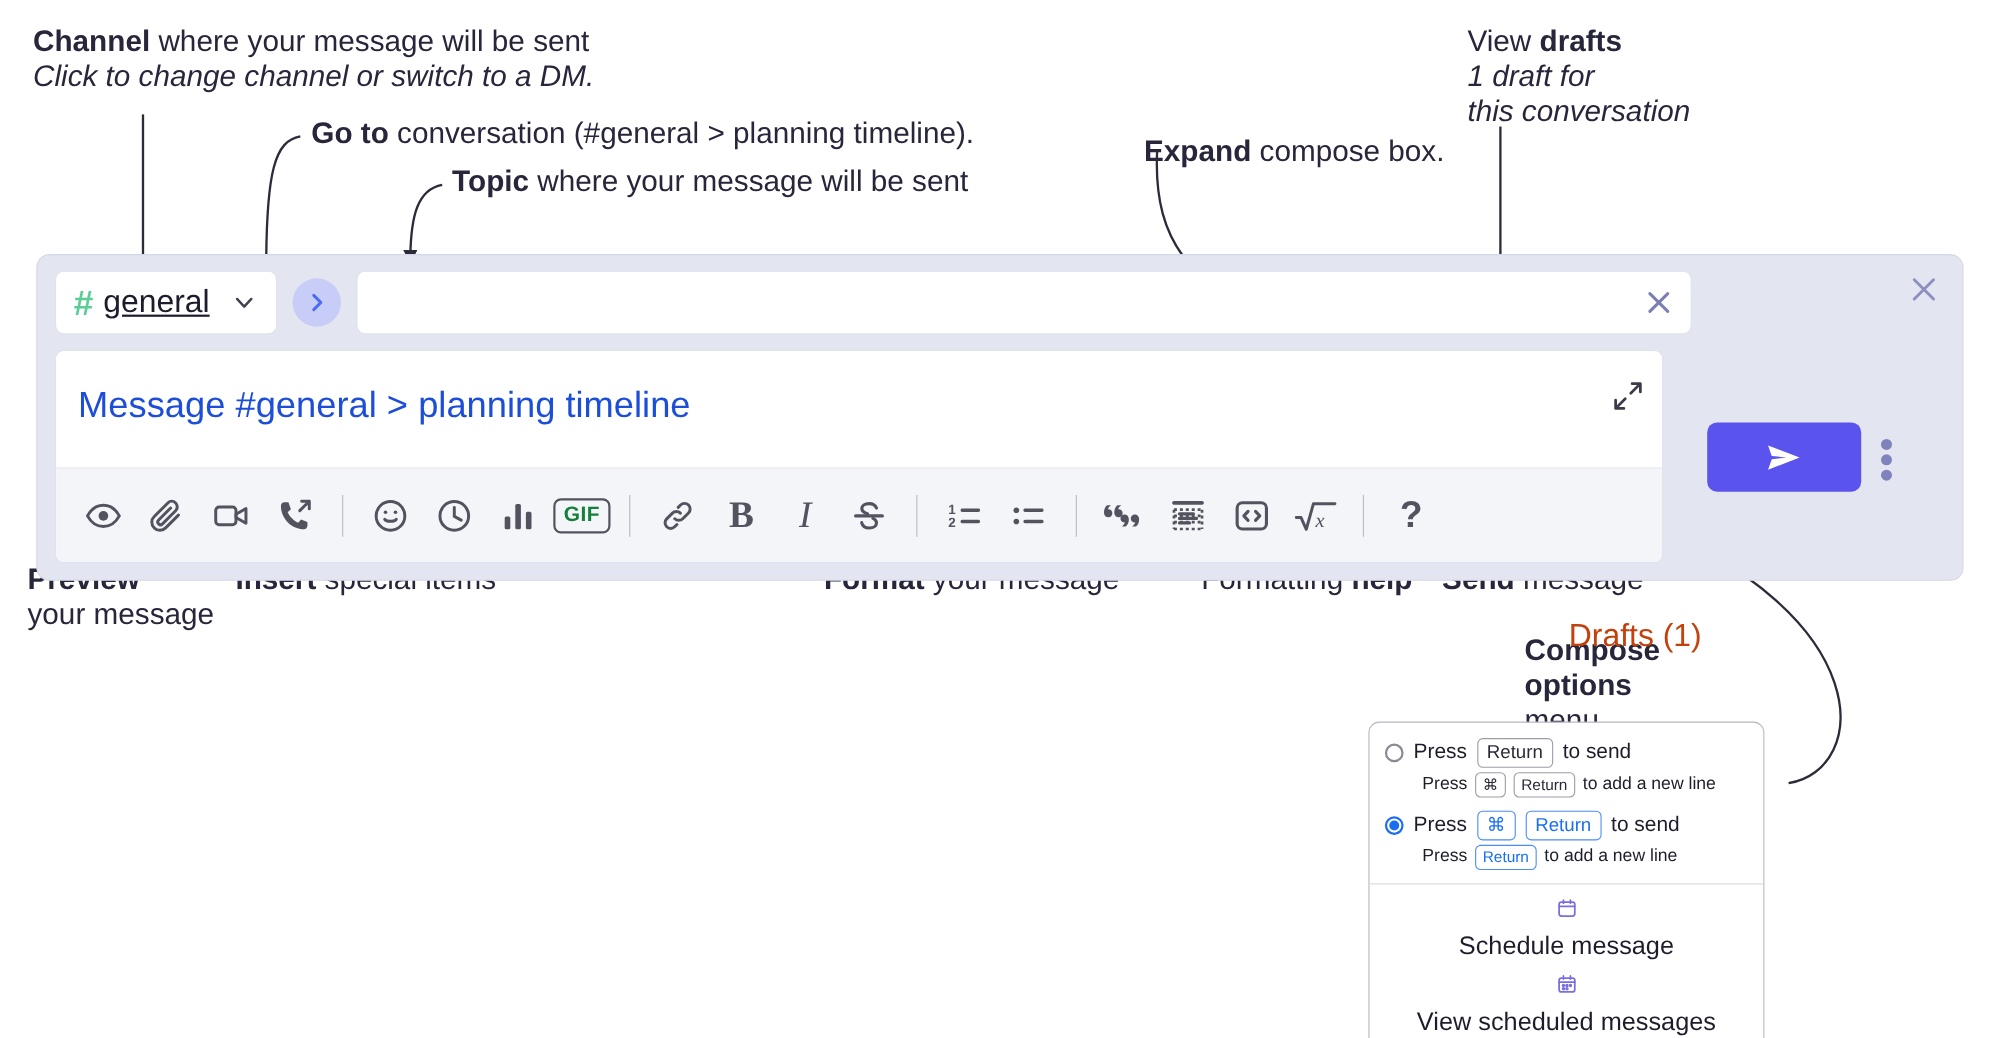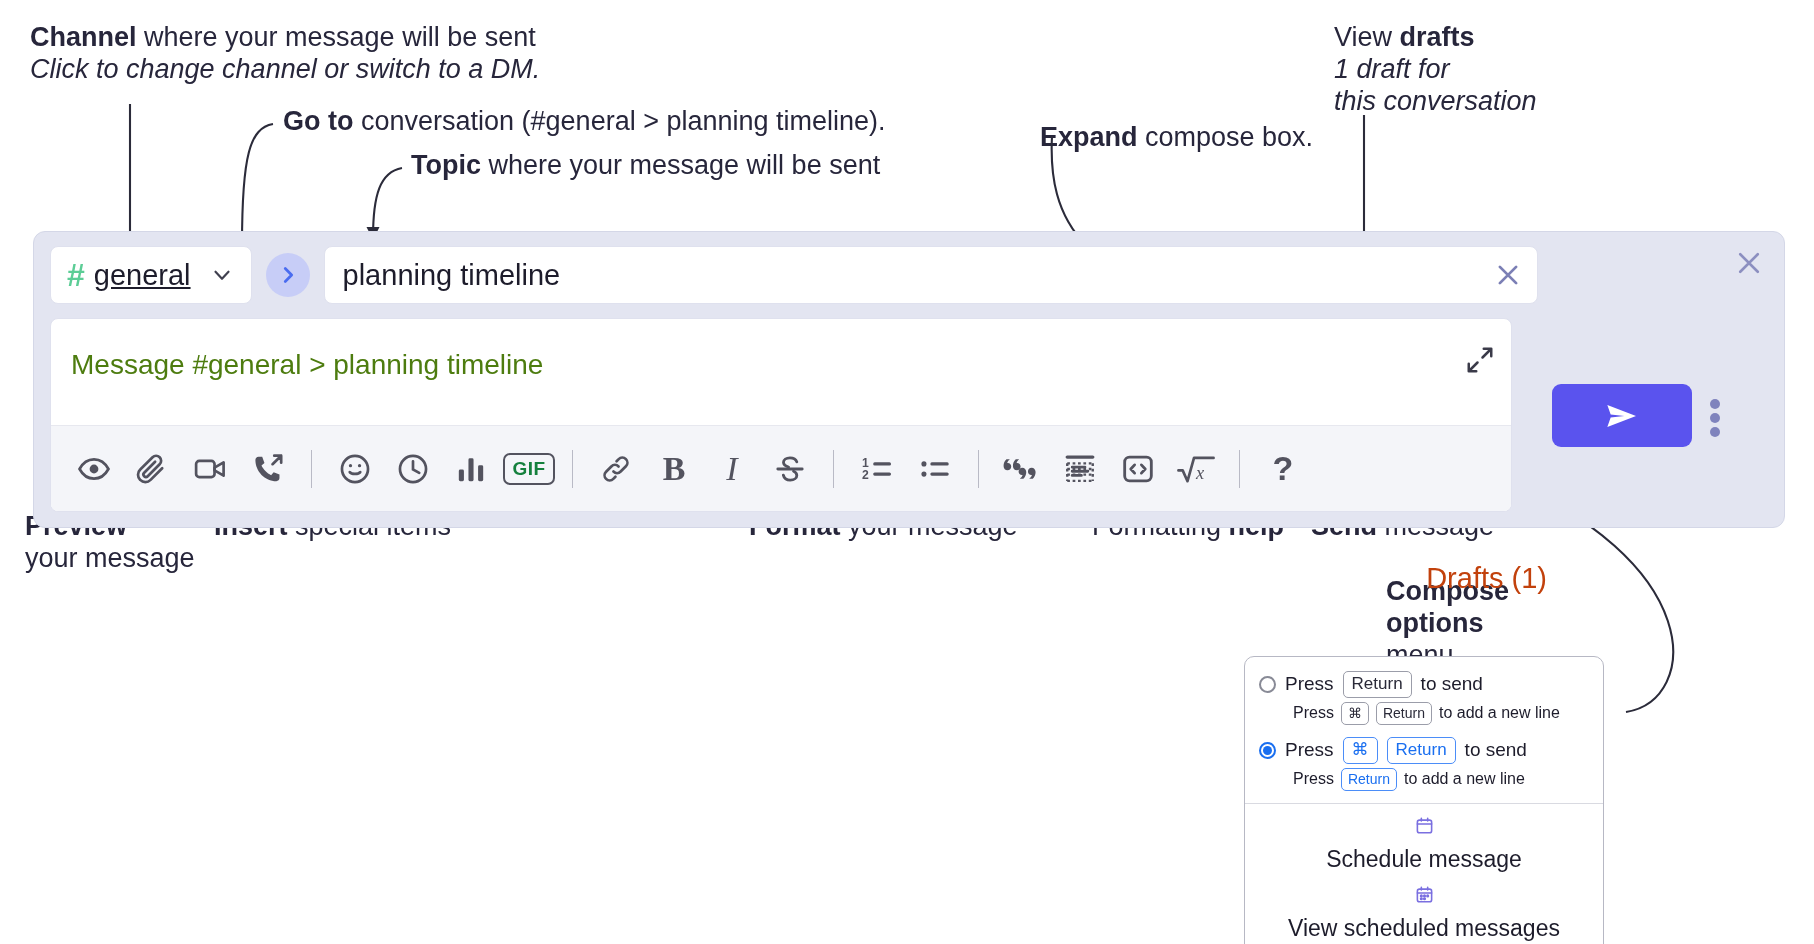--- a/index.html
+++ b/index.html
@@ -92,21 +92,21 @@
     position: absolute; left: 16px; top: 86px;
     width: 1462px; height: 194px;
     background: #fff;
     border: 1px solid #dfe1ee;
     border-radius: 8px;
     overflow: hidden;
   }
   #message-input-area { position: relative; height: 107px; }
   #message-placeholder {
     position: absolute; left: 20px; top: 30px;
-    font-size: 28px; color: #4d7c0f;
+    font-size: 33px; color: #1d4ed8;
   }
   #expand-btn {
     position: absolute; right: 16px; top: 26px;
     color: #3b3b49; display: flex;
   }
 
   
   #toolbar {
     position: absolute; left: 0; bottom: 0;
     width: 100%; height: 86px;
@@ -291,21 +291,20 @@
         </span>
       </div>
 
       <div id="goto-btn">
         <svg width="22" height="22" viewBox="0 0 24 24" fill="none" stroke="currentColor" stroke-width="3" stroke-linecap="round" stroke-linejoin="round">
             <path d="M9 5 L16 12 L9 19"></path>
           </svg>
       </div>
 
       <div id="topic-field">
-        <span id="topic-value">planning timeline</span>
         <span id="topic-clear">
           <svg width="30" height="30" viewBox="0 0 24 24" fill="none" stroke="currentColor" stroke-width="2.2" stroke-linecap="round">
               <path d="M5.5 5.5 L18.5 18.5 M18.5 5.5 L5.5 18.5"></path>
             </svg>
         </span>
       </div>
     </div>
 
     <div id="message-box">
       <div id="message-input-area">

